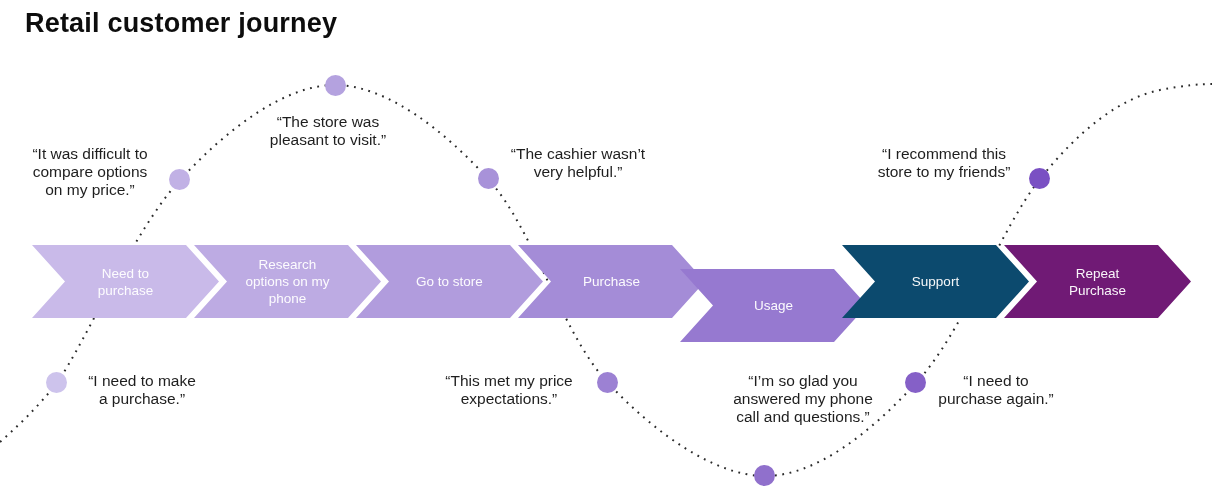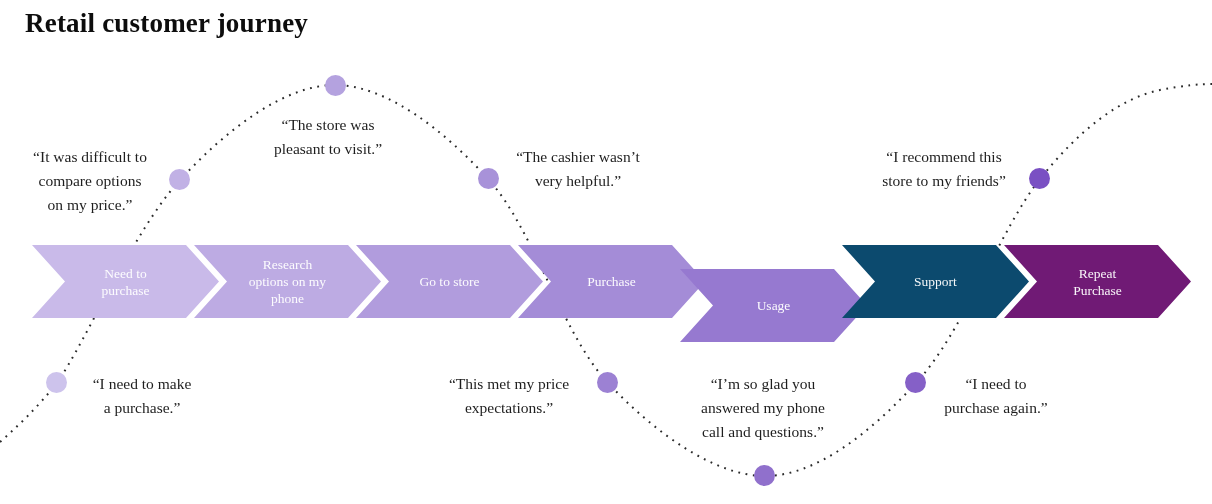--- a/index.html
+++ b/index.html
@@ -1,51 +1,51 @@
 <!DOCTYPE html>
 <html><head>
 <meta charset="utf-8">
 <style>
   html,body { margin:0; padding:0; background:#ffffff; }
   .canvas {
     position:relative; width:1212px; height:504px; background:#ffffff;
-    font-family:Liberation Serif, serif; overflow:hidden;
+    font-family:Liberation Sans, sans-serif; overflow:hidden;
   }
   .title {
     position:absolute; left:25px; top:8px; margin:0;
     font-size:27px; font-weight:700; color:#0d0d0d; letter-spacing:.2px;
   }
   .curve-svg { position:absolute; left:0; top:0; }
   .stage {
     position:absolute; top:245px; height:73px; width:195px;
     clip-path:polygon(4px 0%, calc(100% - 37px) 0%, calc(100% - 4px) 50%,
                       calc(100% - 37px) 100%, 4px 100%, 37px 50%);
   }
   .stage-label {
     position:absolute; inset:0; display:flex; align-items:center; justify-content:center;
     text-align:center; color:rgba(255,255,255,.96); font-size:13.5px; line-height:17px;
     white-space:pre-line; padding:0 33px; box-sizing:border-box;
   }
   .dot { position:absolute; width:21px; height:21px; border-radius:50%; }
   .quote {
-    position:absolute; text-align:center; font-size:15.5px; line-height:24px;
+    position:absolute; text-align:center; font-size:15.5px; line-height:18px;
     color:#1e1e1e; white-space:pre-line;
   }
   .s0{left:28px;} .s1{left:190px;} .s2{left:352px;} .s3{left:514px;}
   .s4{left:676px;} .s5{left:838px;} .s6{left:1000px;}
   .d1{left:46px;  top:372px;} .d2{left:169px; top:169px;}
   .d3{left:325px; top:75px;}  .d4{left:478px; top:168px;}
   .d5{left:597px; top:372px;} .d6{left:754px; top:465px;}
   .d7{left:905px; top:372px;} .d8{left:1029px;top:168px;}
   .q1{left:57px;  top:372px; width:170px;}
   .q2{left:10px;  top:145px; width:160px;}
   .q3{left:238px; top:113px; width:180px;}
   .q4{left:483px; top:145px; width:190px;}
   .q5{left:419px; top:372px; width:180px;}
-  .q6{left:668px; top:372px; width:190px;}
+  .q6{left:708px; top:372px; width:190px;}
   .q7{left:911px; top:372px; width:170px;}
   .q8{left:854px; top:145px; width:180px;}
 </style>
 </head>
 <body>
 
 <div class="canvas">
 
   <h1 class="title">Retail customer journey</h1>
 

